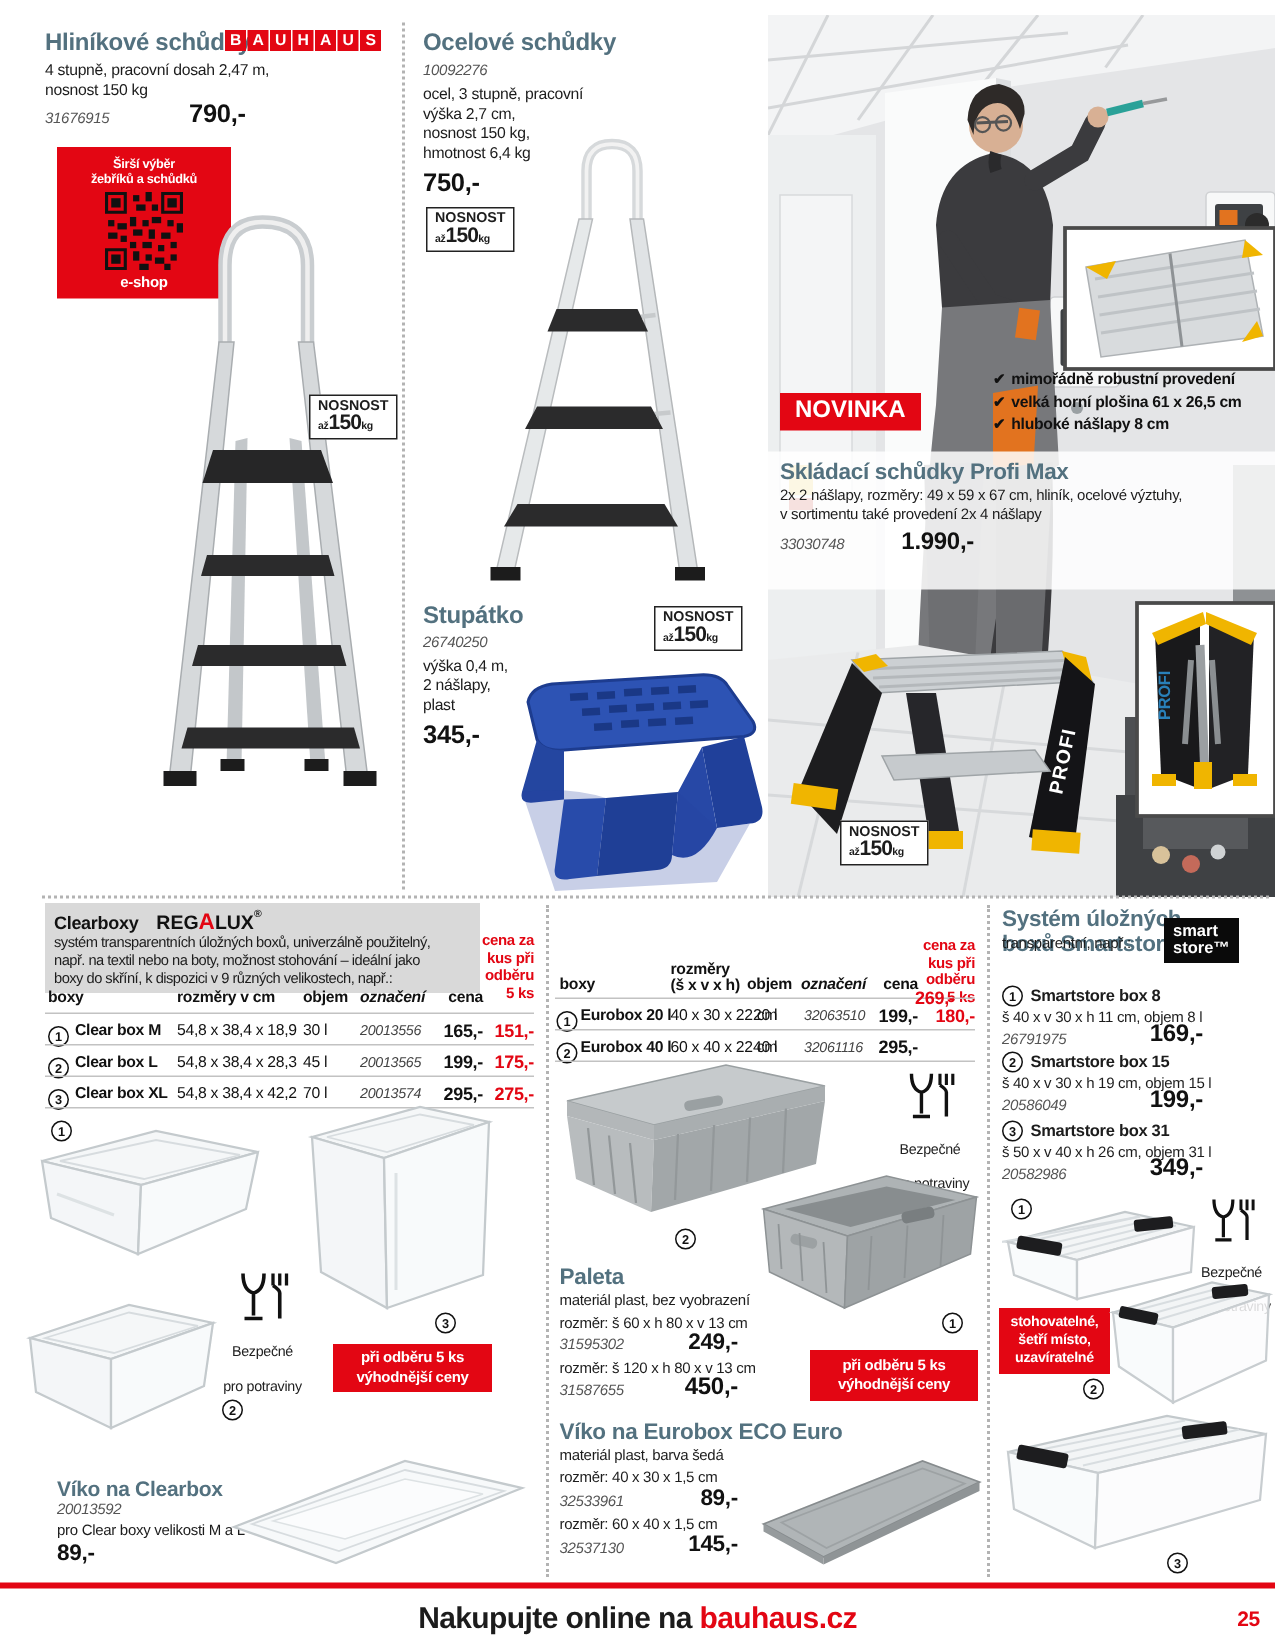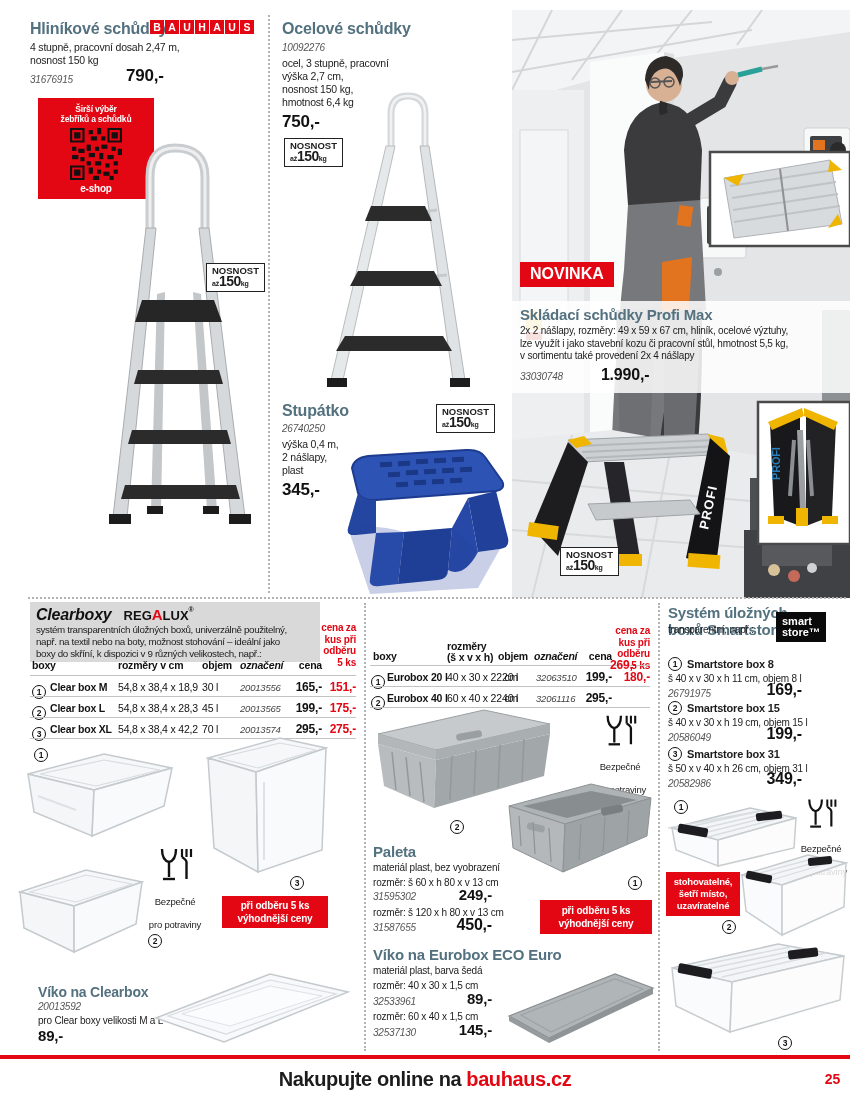--- a/index.html
+++ b/index.html
@@ -308,44 +308,48 @@
         <rect x="284" y="498" width="12" height="18" fill="#f0b500"></rect>
         <rect x="256" y="506" width="16" height="8" fill="#f0b500"></rect>
           <rect x="310" y="506" width="16" height="8" fill="#f0b500"></rect>
         <text x="268" y="470" font-size="11" font-weight="bold" fill="#2980b9" transform="rotate(-90 268 470)" font-family="Liberation Sans, sans-serif">PROFI</text>
       </g>
     </svg>
   </div>
 
   <div class="abs novinka" style="left:520px;top:262px;">NOVINKA</div>
 
+  <div class="abs" style="left:662px;top:247px;">
+    <div class="feat"><span class="chk">✔</span><span>mimořádně robustní provedení</span></div>
+    <div class="feat" style="margin-top:3px;"><span class="chk">✔</span><span>velká horní plošina 61 x 26,5 cm</span></div>
+    <div class="feat" style="margin-top:3px;"><span class="chk">✔</span><span>hluboké nášlapy 8 cm</span></div>
+  </div>
 
   <div class="abs" style="left:512px;top:301px;width:338px;height:92px;background:rgba(255,255,255,0.85);padding:0;">
     <div class="sec-title nowrap" style="font-size:15px;margin:5px 0 2px 8px;">Skládací schůdky Profi Max</div>
     <div class="t-body nowrap" style="margin-left:8px;font-size:10px;line-height:12.5px;">2x 2 nášlapy, rozměry: 49 x 59 x 67 cm, hliník, ocelové výztuhy,</div>
-    <div class="t-body nowrap" style="margin-left:8px;font-size:10px;line-height:12.5px;">lze využít i jako stavební kozu či pracovní stůl, hmotnost 5,5 kg,</div>
     <div class="t-body nowrap" style="margin-left:8px;font-size:10px;line-height:12.5px;">v sortimentu také provedení 2x 4 nášlapy</div>
     <div style="margin:3px 0 0 8px;display:flex;align-items:baseline;">
       <span class="t-art">33030748</span>
       <span class="price-lg" style="margin-left:38px;font-size:16px;">1.990,-</span>
     </div>
   </div>
 
   <div class="abs nosnost" style="left:560px;top:547px;">
     <div class="l1">NOSNOST</div>
     <div><span class="l2">až</span><span class="v">150</span><span class="u">kg</span></div>
   </div>
 
   <div class="abs dotted-h" style="left:28px;top:597px;width:818px;"></div>
   <div class="abs dotted-v" style="left:364px;top:603px;height:448px;"></div>
   <div class="abs dotted-v" style="left:658px;top:603px;height:448px;"></div>
 
   <div class="abs gray-bg" style="left:30px;top:602px;width:290px;height:60px;">
     <div style="display:flex;align-items:baseline;margin:4px 0 0 6px;">
-      <span class="bold" style="font-size:16px;color:#111;font-style:italic;">Clearboxy</span>
+      <span class="bold" style="font-size:12px;color:#111;">Clearboxy</span>
       <span class="regalux" style="margin-left:12px;"><span>REG</span><span class="ra">A</span><span>LUX</span><span class="rr">®</span></span>
     </div>
     <div class="t-body nowrap" style="margin-left:6px;font-size:9.8px;line-height:12px;letter-spacing:-0.35px;">systém transparentních úložných boxů, univerzálně použitelný,</div>
     <div class="t-body nowrap" style="margin-left:6px;font-size:9.8px;line-height:12px;letter-spacing:-0.35px;">např. na textil nebo na boty, možnost stohování – ideální jako</div>
     <div class="t-body nowrap" style="margin-left:6px;font-size:9.8px;line-height:12px;letter-spacing:-0.35px;">boxy do skříní, k dispozici v 9 různých velikostech, např.:</div>
   </div>
   <div class="abs rnote" style="left:300px;top:622px;width:56px;">
     <div>cena za</div>
     <div>kus při</div>
     <div>odběru</div>

